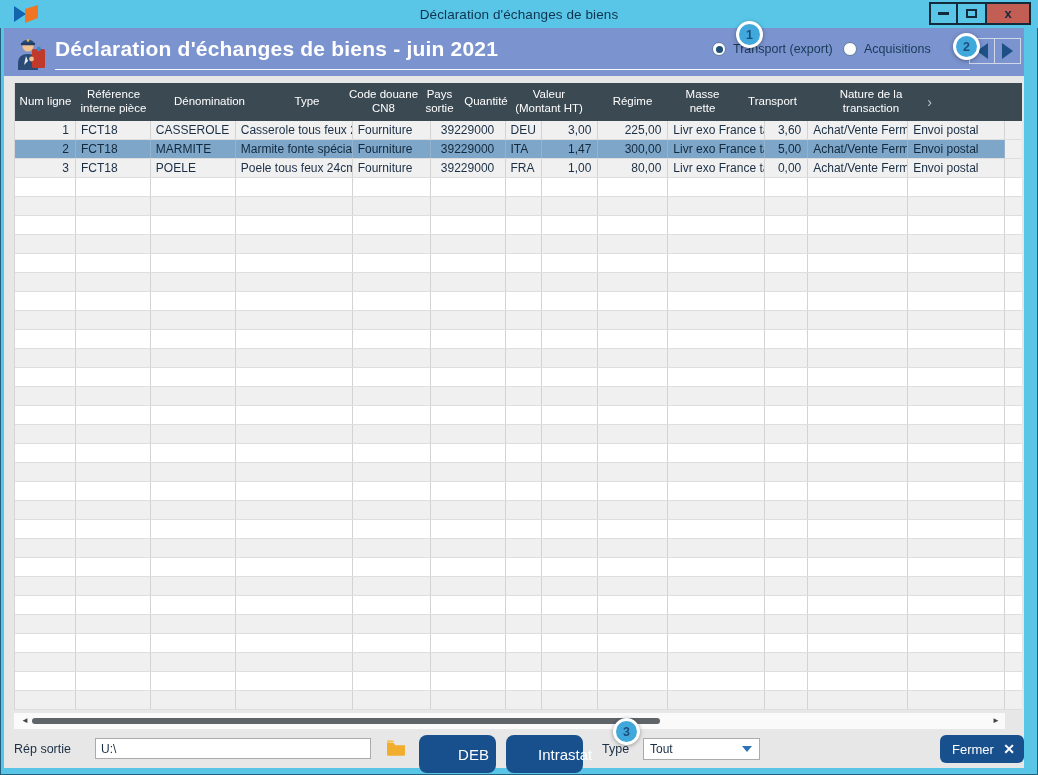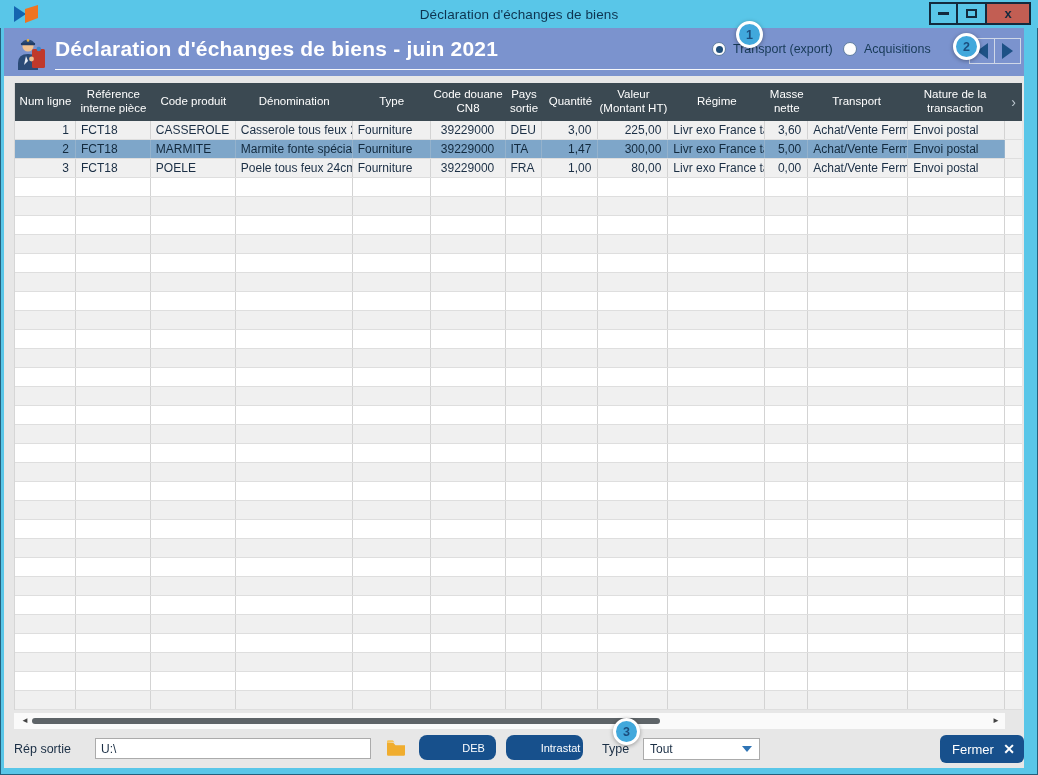--- a/index.html
+++ b/index.html
@@ -110,23 +110,23 @@
   .f-label{ position:absolute; top:12px; font-size:12.5px; color:#1b2f45; white-space:nowrap; }
   .lbl-rep{ left:10px; }
   .lbl-type{ left:598px; }
   .f-input{
     position:absolute; left:91px; top:8px; width:276px; height:21px;
     border:1px solid #ABABAB; background:#fff; font-family:"Liberation Sans",sans-serif;
     font-size:12px; color:#1b2f45; padding:0 5px; outline:none;
   }
   .folder-btn{ position:absolute; left:382px; top:9px; width:20px; height:17px; cursor:pointer; background:none; border:none; padding:0; }
   .blue-btn{
-    position:absolute; top:5px; height:25px; border:none; border-radius:8px;
+    position:absolute; top:5px; height:38px; border:none; border-radius:8px;
     background:#17508C; color:#fff; font-family:"Liberation Sans",sans-serif;
-    font-size:11px; cursor:pointer;padding-left:32px;
+    font-size:15px; cursor:pointer;padding-left:32px;
   }
   .btn-deb{ left:415px; width:77px; }
   .btn-intrastat{ left:502px; width:77px; }
   .combo{
     position:absolute; left:639px; top:8px; width:117px; height:22px;
     background:#fff; border:1px solid #ABABAB; display:flex; align-items:center; cursor:pointer;
   }
   .combo-value{ flex:1; font-size:12px; color:#1b2f45; padding-left:6px; }
   .combo-arrow{ width:0; height:0; border-left:5px solid transparent; border-right:5px solid transparent; border-top:6px solid #2E74B5; margin-right:7px; }
   .btn-fermer{
@@ -205,21 +205,20 @@
           <span class="tri-right"></span>
         </div>
     </div>
   </div>
 
   <div class="main">
     <div class="grid" id="grid">
         <div class="grid-header">
           <div class="gh-cell" style="width: 61px;">Num ligne</div>
           <div class="gh-cell" style="width: 75px;">Référence interne pièce</div>
-          <div class="gh-cell" style="width: 85px;">Code produit</div>
           <div class="gh-cell" style="width: 117px;">Dénomination</div>
           <div class="gh-cell" style="width: 78px;">Type</div>
           <div class="gh-cell" style="width: 75px;">Code douane CN8</div>
           <div class="gh-cell" style="width: 37px;">Pays sortie</div>
           <div class="gh-cell" style="width: 56px;">Quantité</div>
           <div class="gh-cell" style="width: 70px;">Valeur (Montant HT)</div>
           <div class="gh-cell" style="width: 97px;">Régime</div>
           <div class="gh-cell" style="width: 43px;">Masse nette</div>
           <div class="gh-cell" style="width: 97px;">Transport</div>
           <div class="gh-cell" style="width: 100px;">Nature de la transaction</div>

